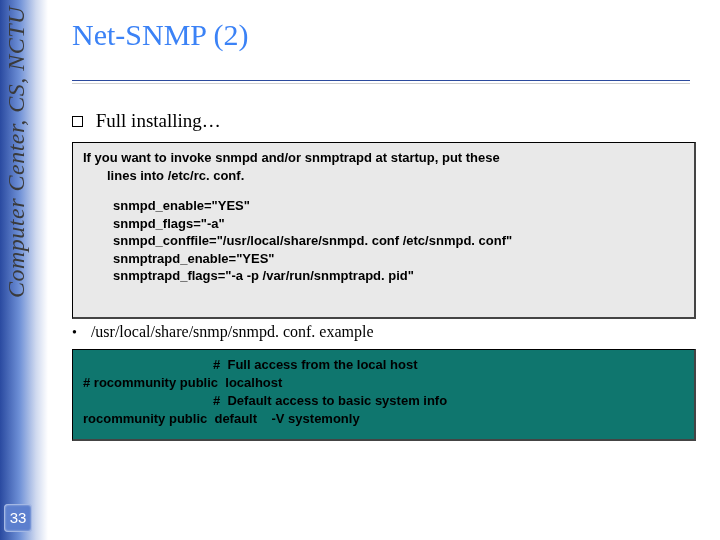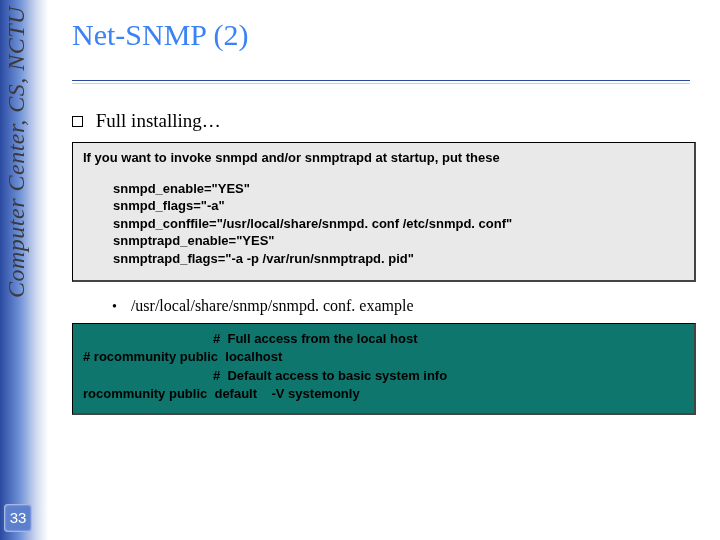--- a/index.html
+++ b/index.html
@@ -86,40 +86,39 @@
     border: 1.5px solid #000;
     margin-right: 8px;
     position: relative;
     top: 0px;
   }
   .note-box {
     background: #e9e9e9;
     border: 1px solid #000;
     border-bottom: 2px solid #444;
     border-right: 2px solid #444;
-    padding: 6px 10px 5px 10px;
+    padding: 6px 10px 24px 10px;
     font-family: Verdana, Geneva, sans-serif;
     font-size: 13px;
     font-weight: bold;
     color: #000;
     line-height: 1.35;
-    margin-bottom: 15px;
+    margin-bottom: 4px;
   }
   .note-indent { padding-left: 24px; }
   .code-box {
     margin-top: 8px;
     padding: 5px 10px 8px 30px;
     font-family: Verdana, Geneva, sans-serif;
     font-size: 13px;
     font-weight: bold;
     color: #000;
     line-height: 1.35;
   }
   .subbullet {
-    margin-left: 40px;
     font-family: "Times New Roman", serif;
     font-size: 16px;
     margin-bottom: 8px;
   }
   .subbullet .dot {
     font-size: 14px;
     margin-right: 10px;
   }
   .conf-box {
     background: #0f766e;
@@ -149,20 +148,21 @@
 
   <div class="content">
 
     <div class="bullet1">
       <span class="bullet-mark"></span>
       <span>Full installing…</span>
     </div>
 
     <div class="note-box">
       <div>If you want to invoke snmpd and/or snmptrapd at startup, put these</div>
+      <div class="note-indent">lines into /etc/rc. conf.</div>
       <div class="code-box">
         <div>snmpd_enable="YES"</div>
         <div>snmpd_flags="-a"</div>
         <div>snmpd_conffile="/usr/local/share/snmpd. conf /etc/snmpd. conf"</div>
         <div>snmptrapd_enable="YES"</div>
         <div>snmptrapd_flags="-a -p /var/run/snmptrapd. pid"</div>
       </div>
     </div>
 
     <div class="subbullet">

